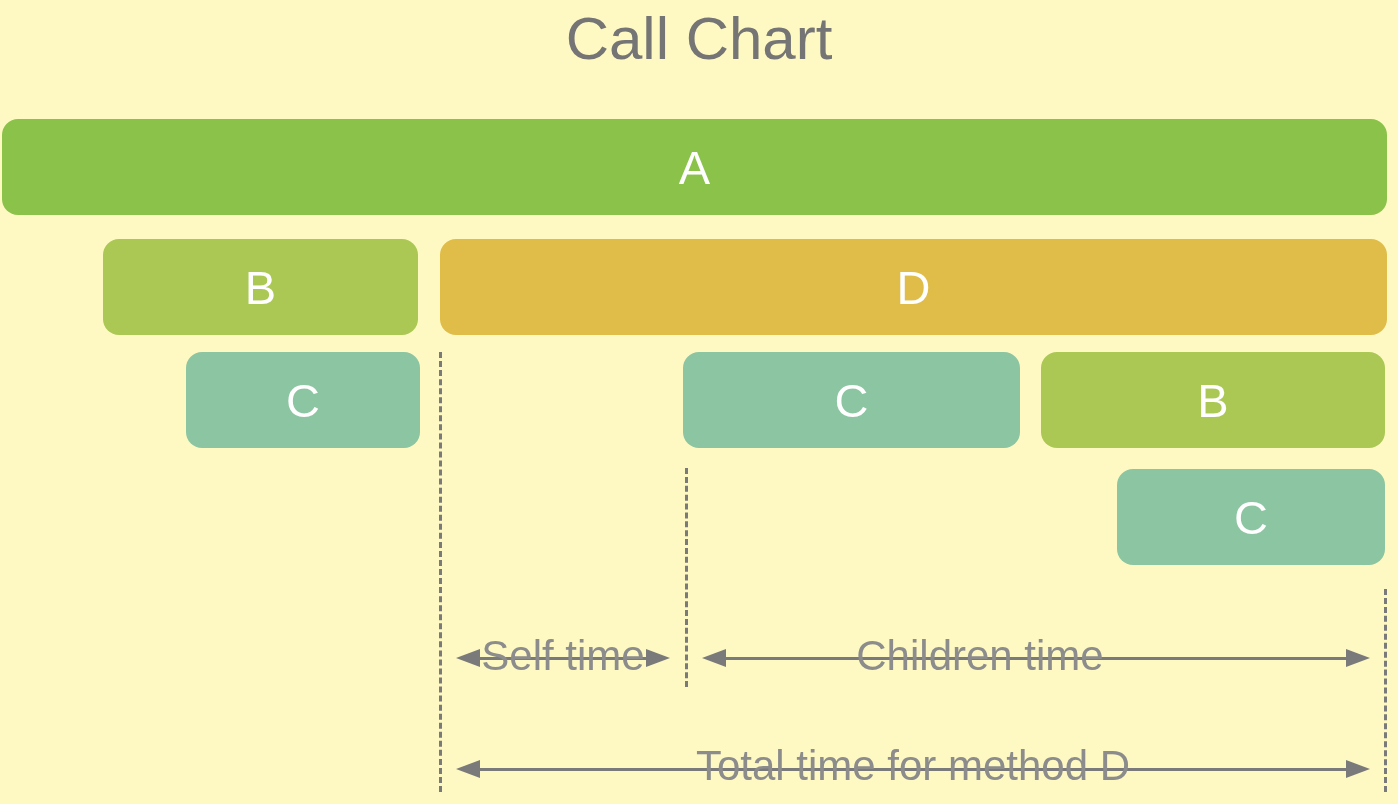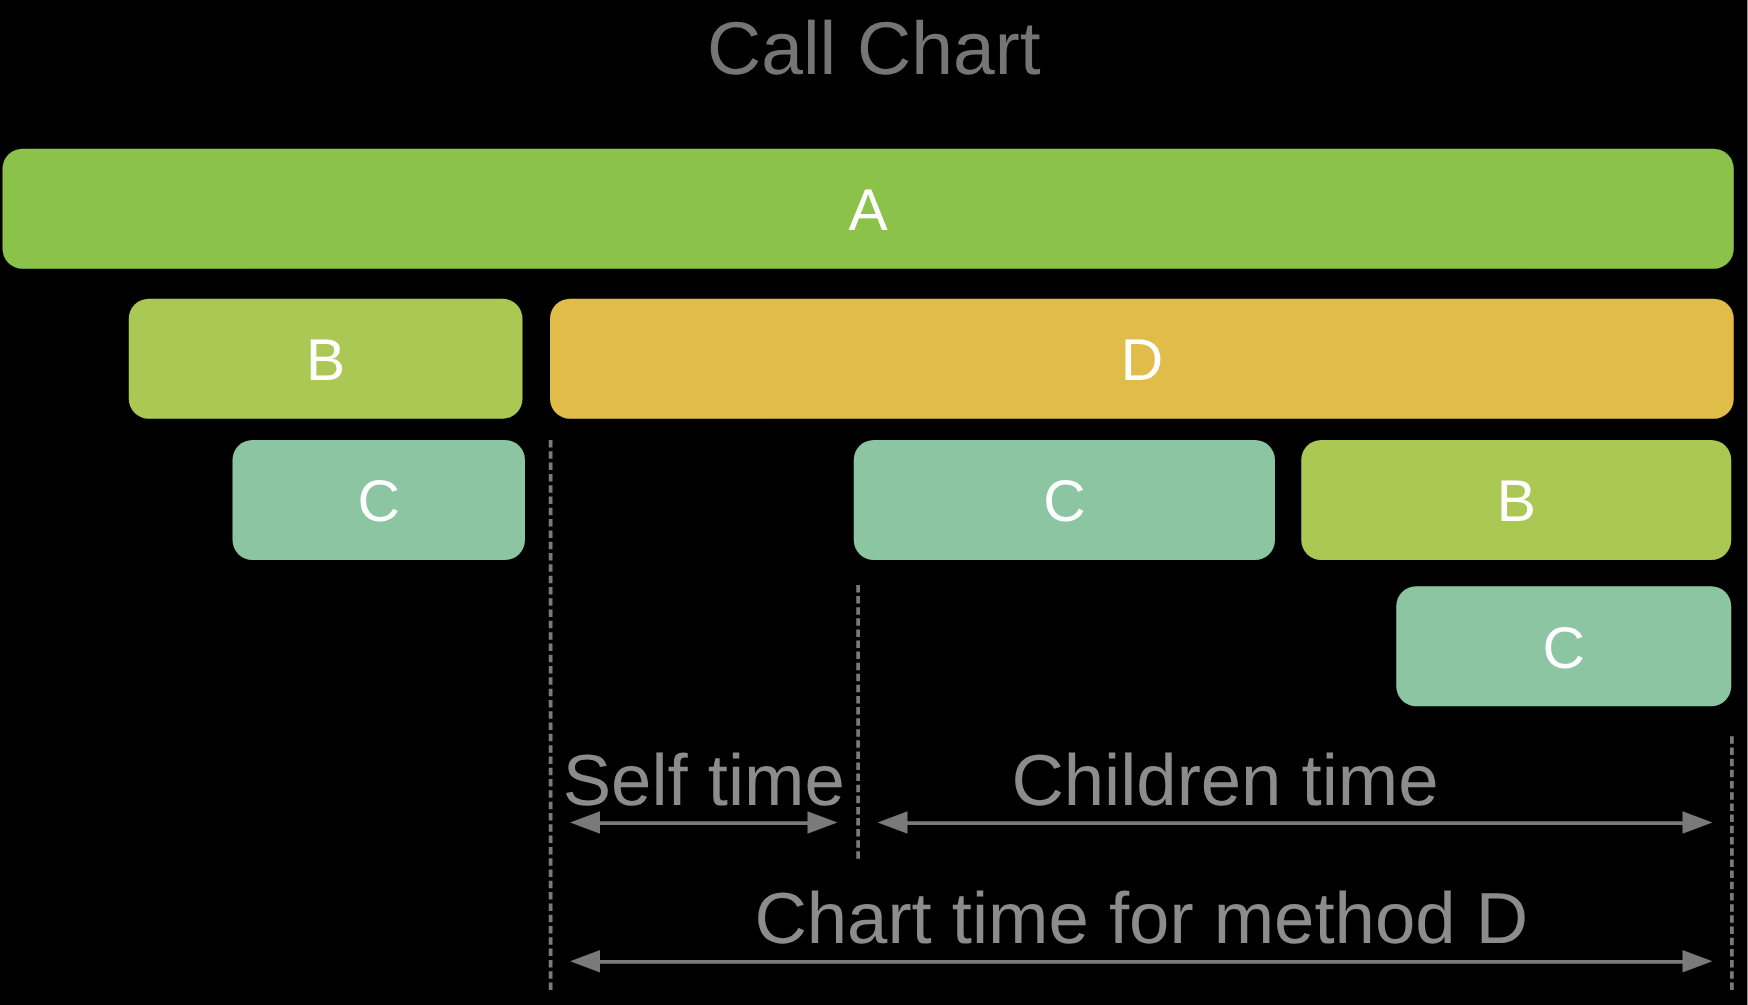--- a/index.html
+++ b/index.html
@@ -4,21 +4,21 @@
 <style>
   html, body {
     margin: 0;
     padding: 0;
     background: #ffffff;
   }
   #stage {
     position: relative;
     width: 1398px;
     height: 804px;
-    background: #000000;
+    background: #fef9c3;
     overflow: hidden;
     font-family: "Liberation Sans", "DejaVu Sans", sans-serif;
   }
   .title {
     position: absolute;
     top: 6px;
     left: 0;
     width: 100%;
     text-align: center;
     font-size: 60px;
@@ -61,23 +61,24 @@
     height: 0;
     border-top: 9px solid transparent;
     border-bottom: 9px solid transparent;
   }
   .arrow-head.left { left: 0; }
   .arrow-head.right { right: 0; }
   .annotation-label {
     position: absolute;
     transform: translateX(-50%);
     white-space: nowrap;
-    font-size: 58px;
+    font-size: 42px;
     font-weight: 300;
     line-height: 1.15;
+    margin-top: 40px;
   }
 </style>
 </head>
 <body>
 
 <div id="stage">
   <div class="title" style="color: rgb(117, 117, 117);">Call Chart</div>
   <div id="bars-layer">
       <div class="bar" style="left: 2px; top: 119px; width: 1385px; height: 96px; background: rgb(139, 195, 74);">
         <span class="bar-label">A</span>
@@ -119,15 +120,15 @@
       </div>
       <div class="arrow" style="left: 456px; top: 769px; width: 914px;">
         <div class="arrow-line" style="background: rgb(122, 122, 122);"></div>
         <div class="arrow-head left" style="border-right: 24px solid rgb(122, 122, 122);"></div>
         <div class="arrow-head right" style="border-left: 24px solid rgb(122, 122, 122);"></div>
       </div>
     </div>
   <div id="labels-layer">
       <div class="annotation-label" style="left: 563px; top: 592px; color: rgb(140, 140, 140);">Self time</div>
       <div class="annotation-label" style="left: 980px; top: 592px; color: rgb(140, 140, 140);">Children time</div>
-      <div class="annotation-label" style="left: 913px; top: 702px; color: rgb(140, 140, 140);">Chart time for method D</div>
+      <div class="annotation-label" style="left: 913px; top: 702px; color: rgb(140, 140, 140);">Total time for method D</div>
     </div>
 </div>
 
 </body></html>

